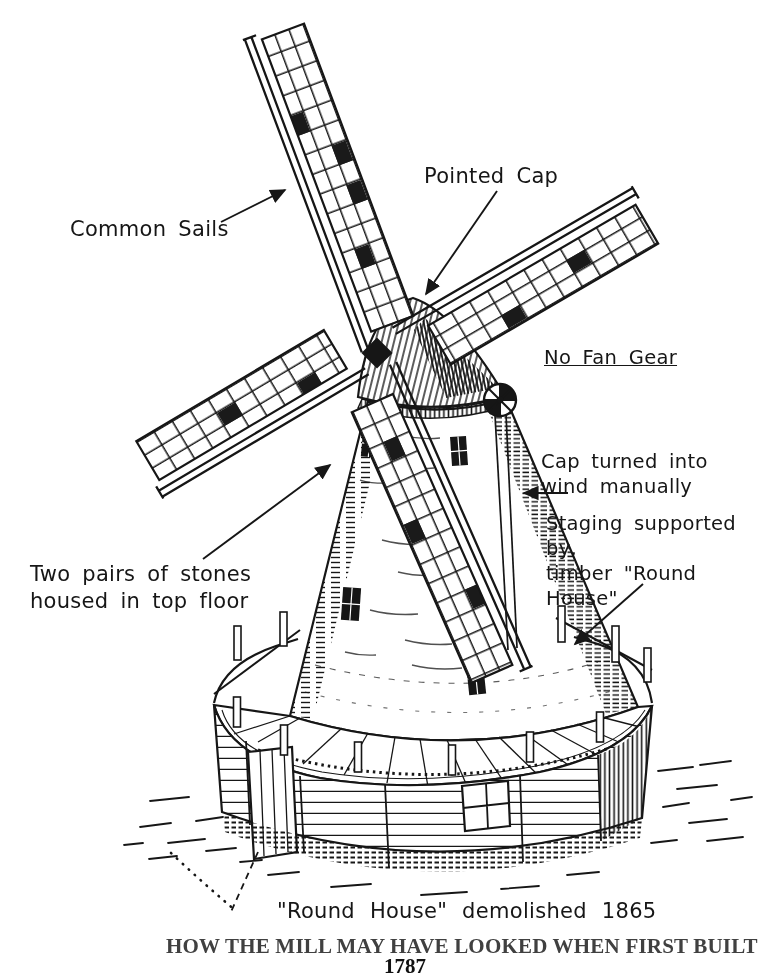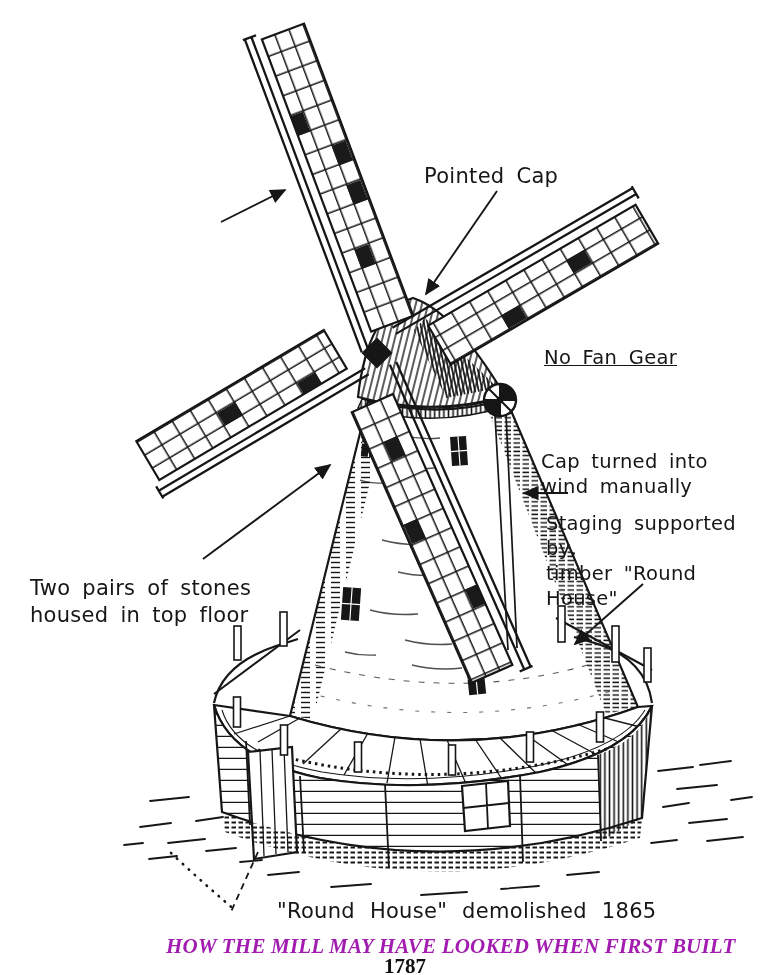--- a/index.html
+++ b/index.html
@@ -3,21 +3,21 @@
 <meta charset="utf-8">
 <style>
   html,body{margin:0;padding:0;background:#ffffff;}
   .stage{position:relative;width:768px;height:975px;background:#ffffff;margin:0 auto;overflow:hidden;
          font-family:"DejaVu Sans",sans-serif;color:#161616;}
   .stage svg{position:absolute;left:0;top:0;}
   .label{position:absolute;white-space:pre-line;line-height:1.28;letter-spacing:.3px;word-spacing:5px;color:#161616;}
   .lbl-21{font-size:21px;}
   .lbl-19{font-size:19.5px;}
   .caption-title{position:absolute;font-family:"Liberation Serif",serif;font-weight:bold;font-size:21px;
-                 letter-spacing:.2px;color:#a21caf;white-space:nowrap;font-style:italic;}
+                 letter-spacing:.2px;color:#404040;white-space:nowrap;}
   .caption-year{position:absolute;font-family:"Liberation Serif",serif;font-weight:bold;font-size:21px;
                 transform:translateX(-50%);color:#111;}
 </style>
 </head>
 <body>
 
 <div class="stage">
 
 <svg width="768" height="975" viewBox="0 0 768 975">
   <defs>
@@ -252,25 +252,26 @@
   <g stroke="#161616" stroke-width="1.9" fill="none">
     <path d="M221 222 L285 190" marker-end="url(#arr)"></path>
     <path d="M497 191 L426 294" marker-end="url(#arr)"></path>
     <path d="M203 559 L330 465" marker-end="url(#arr)"></path>
     <path d="M568 493 L524 493" marker-end="url(#arr)"></path>
     <path d="M643 584 L575 644" marker-end="url(#arr)"></path>
   </g>
 </svg>
 
 <div class="label lbl-21" style="left:424px;top:163px;">Pointed Cap</div>
+<div class="label lbl-21" style="left:70px;top:216px;">Common Sails</div>
 <div class="label lbl-19" style="left:544px;top:346px;text-decoration:underline;">No Fan Gear</div>
 <div class="label lbl-19" style="left:541px;top:450px;">Cap turned into
 wind manually</div>
 <div class="label lbl-19" style="left:546px;top:512px;">Staging supported by,
 timber "Round House"</div>
-<div class="label lbl-21" style="left:30px;top:575px;">Two pairs of stones
+<div class="label lbl-21" style="left:30px;top:561px;">Two pairs of stones
 housed in top floor</div>
 <div class="label lbl-21" style="left:277px;top:898px;word-spacing:8px;">"Round House" demolished 1865</div>
 
 <div class="caption-title" style="left:166px;top:934px;">HOW THE MILL MAY HAVE LOOKED WHEN FIRST BUILT</div>
 <div class="caption-year" style="left:405px;top:954px;">1787</div>
 
 </div>
 
 </body></html>

